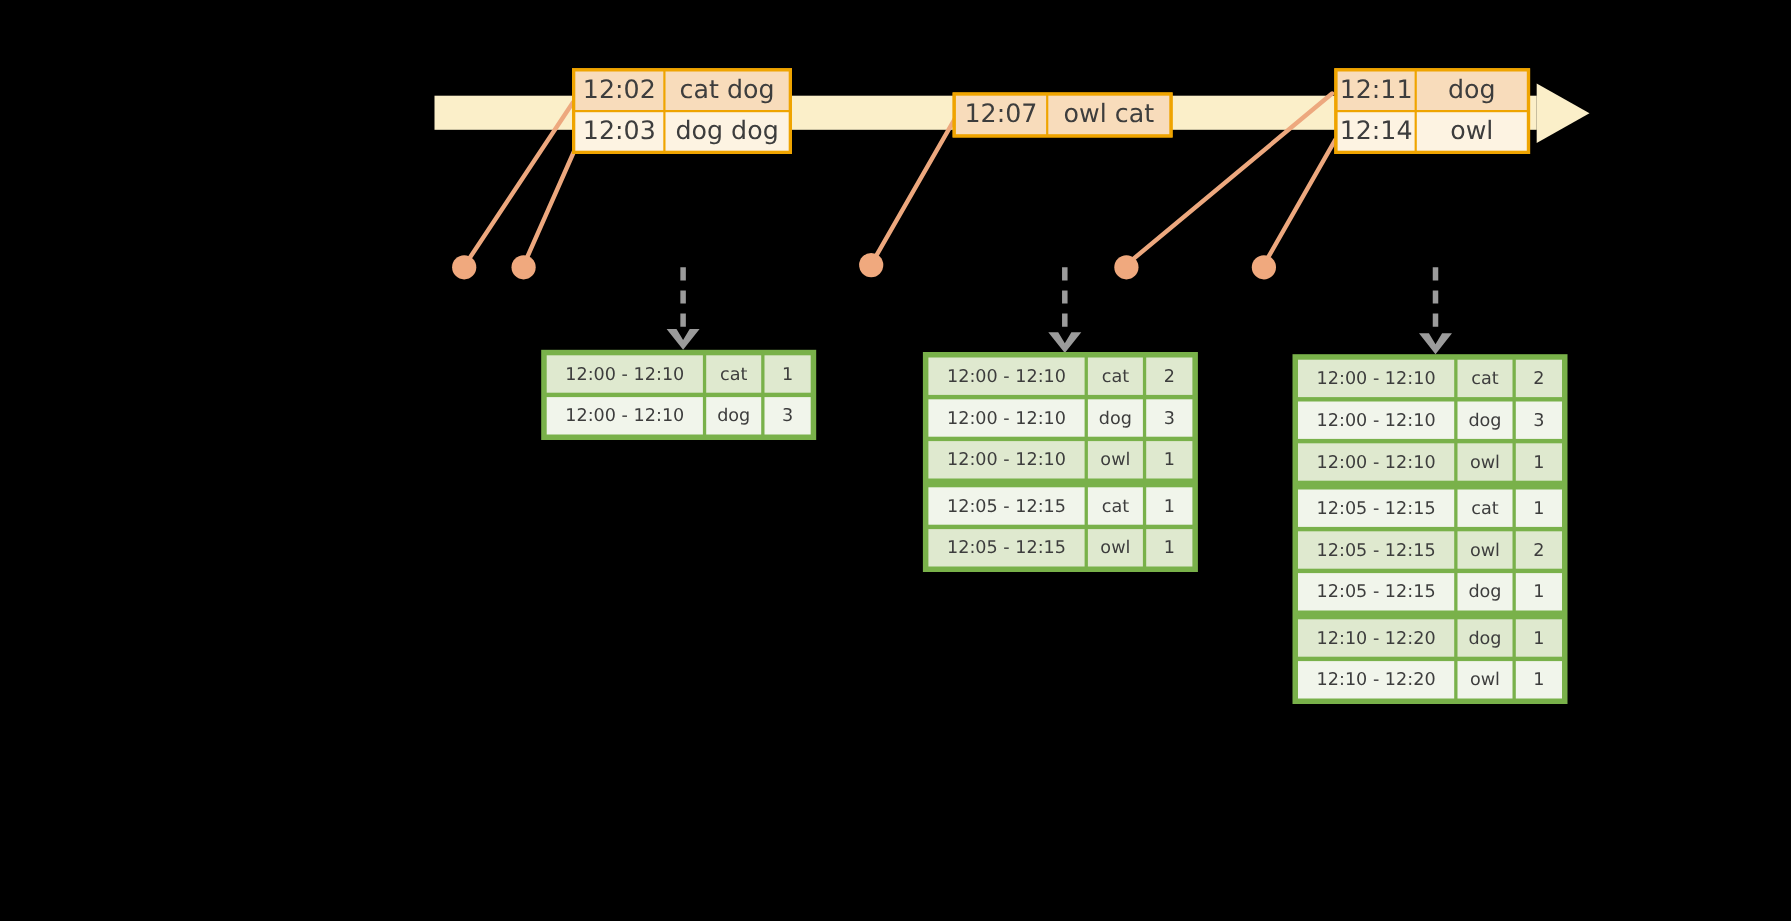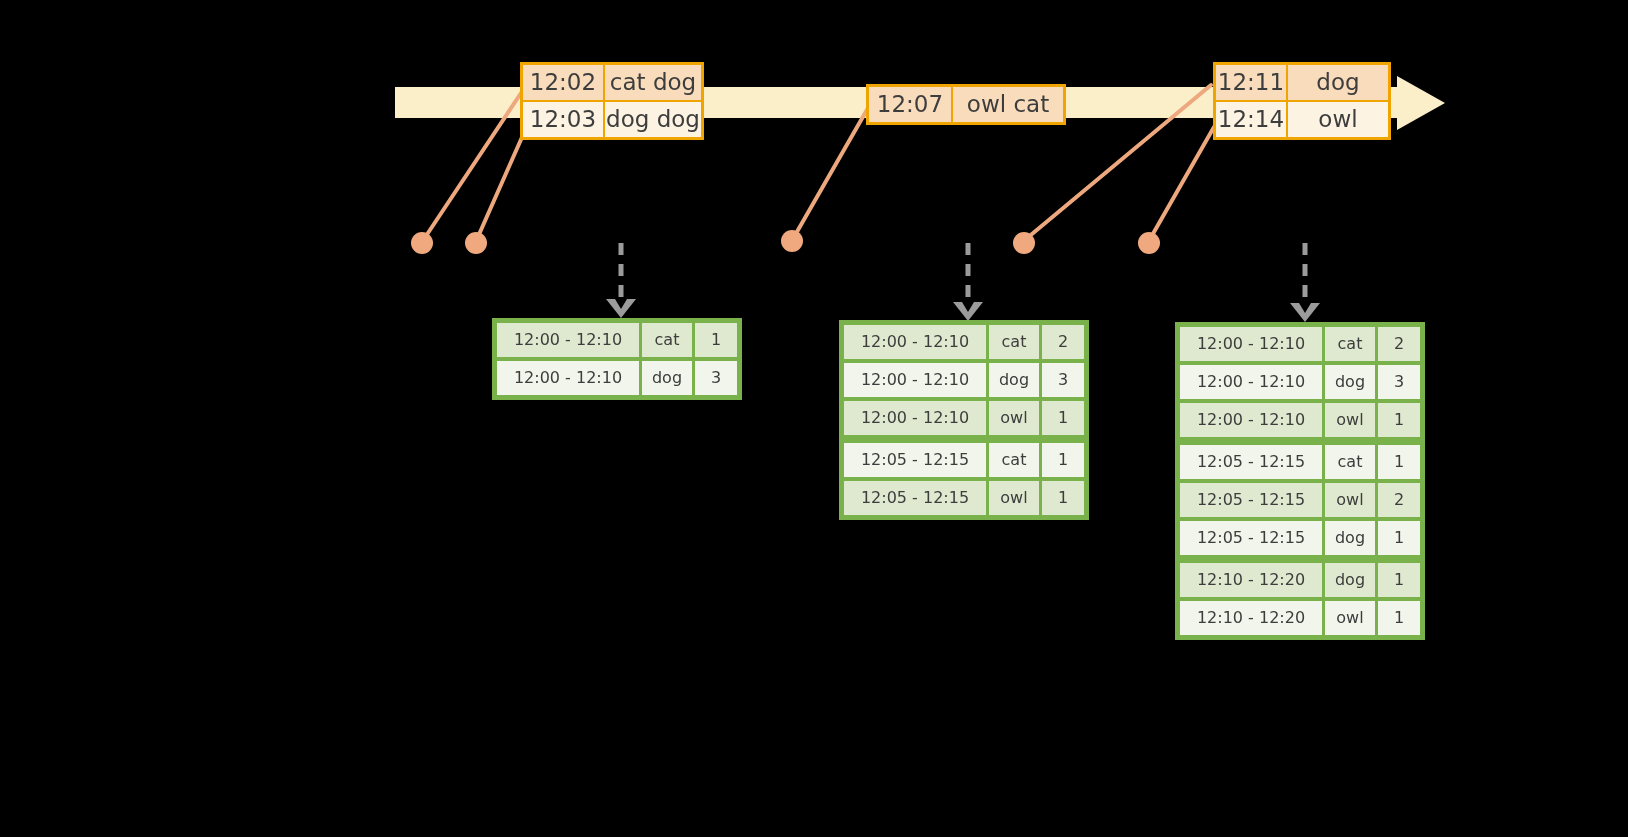--- a/index.html
+++ b/index.html
@@ -36,21 +36,21 @@
     display:flex;flex-direction:column;background:var(--gold);
   }
   .event-row{display:flex;}
   .event-row + .event-row{margin-top:2px;}
   .event-cell{
     height:35px;line-height:35px;text-align:center;font-size:23px;
     overflow:hidden;white-space:nowrap;
   }
   .event-cell.time{margin-right:2px;}
   #event-table-1{left:520px;top:62px;}
-  #event-table-1 .time{width:80px;}  #event-table-1 .words{width:96px;}
+  #event-table-1 .time{width:80px;}  #event-table-1 .words{width:112px;}
   #event-table-2{left:866px;top:84px;}
   #event-table-2 .time{width:82px;}  #event-table-2 .words{width:110px;}
   #event-table-3{left:1213px;top:62px;}
   #event-table-3 .time{width:70px;}  #event-table-3 .words{width:100px;}
   
   .result-table{
     position:absolute;z-index:3;background:var(--green);padding:5px;
     display:flex;flex-direction:column;
   }
   .result-row{display:flex;}

